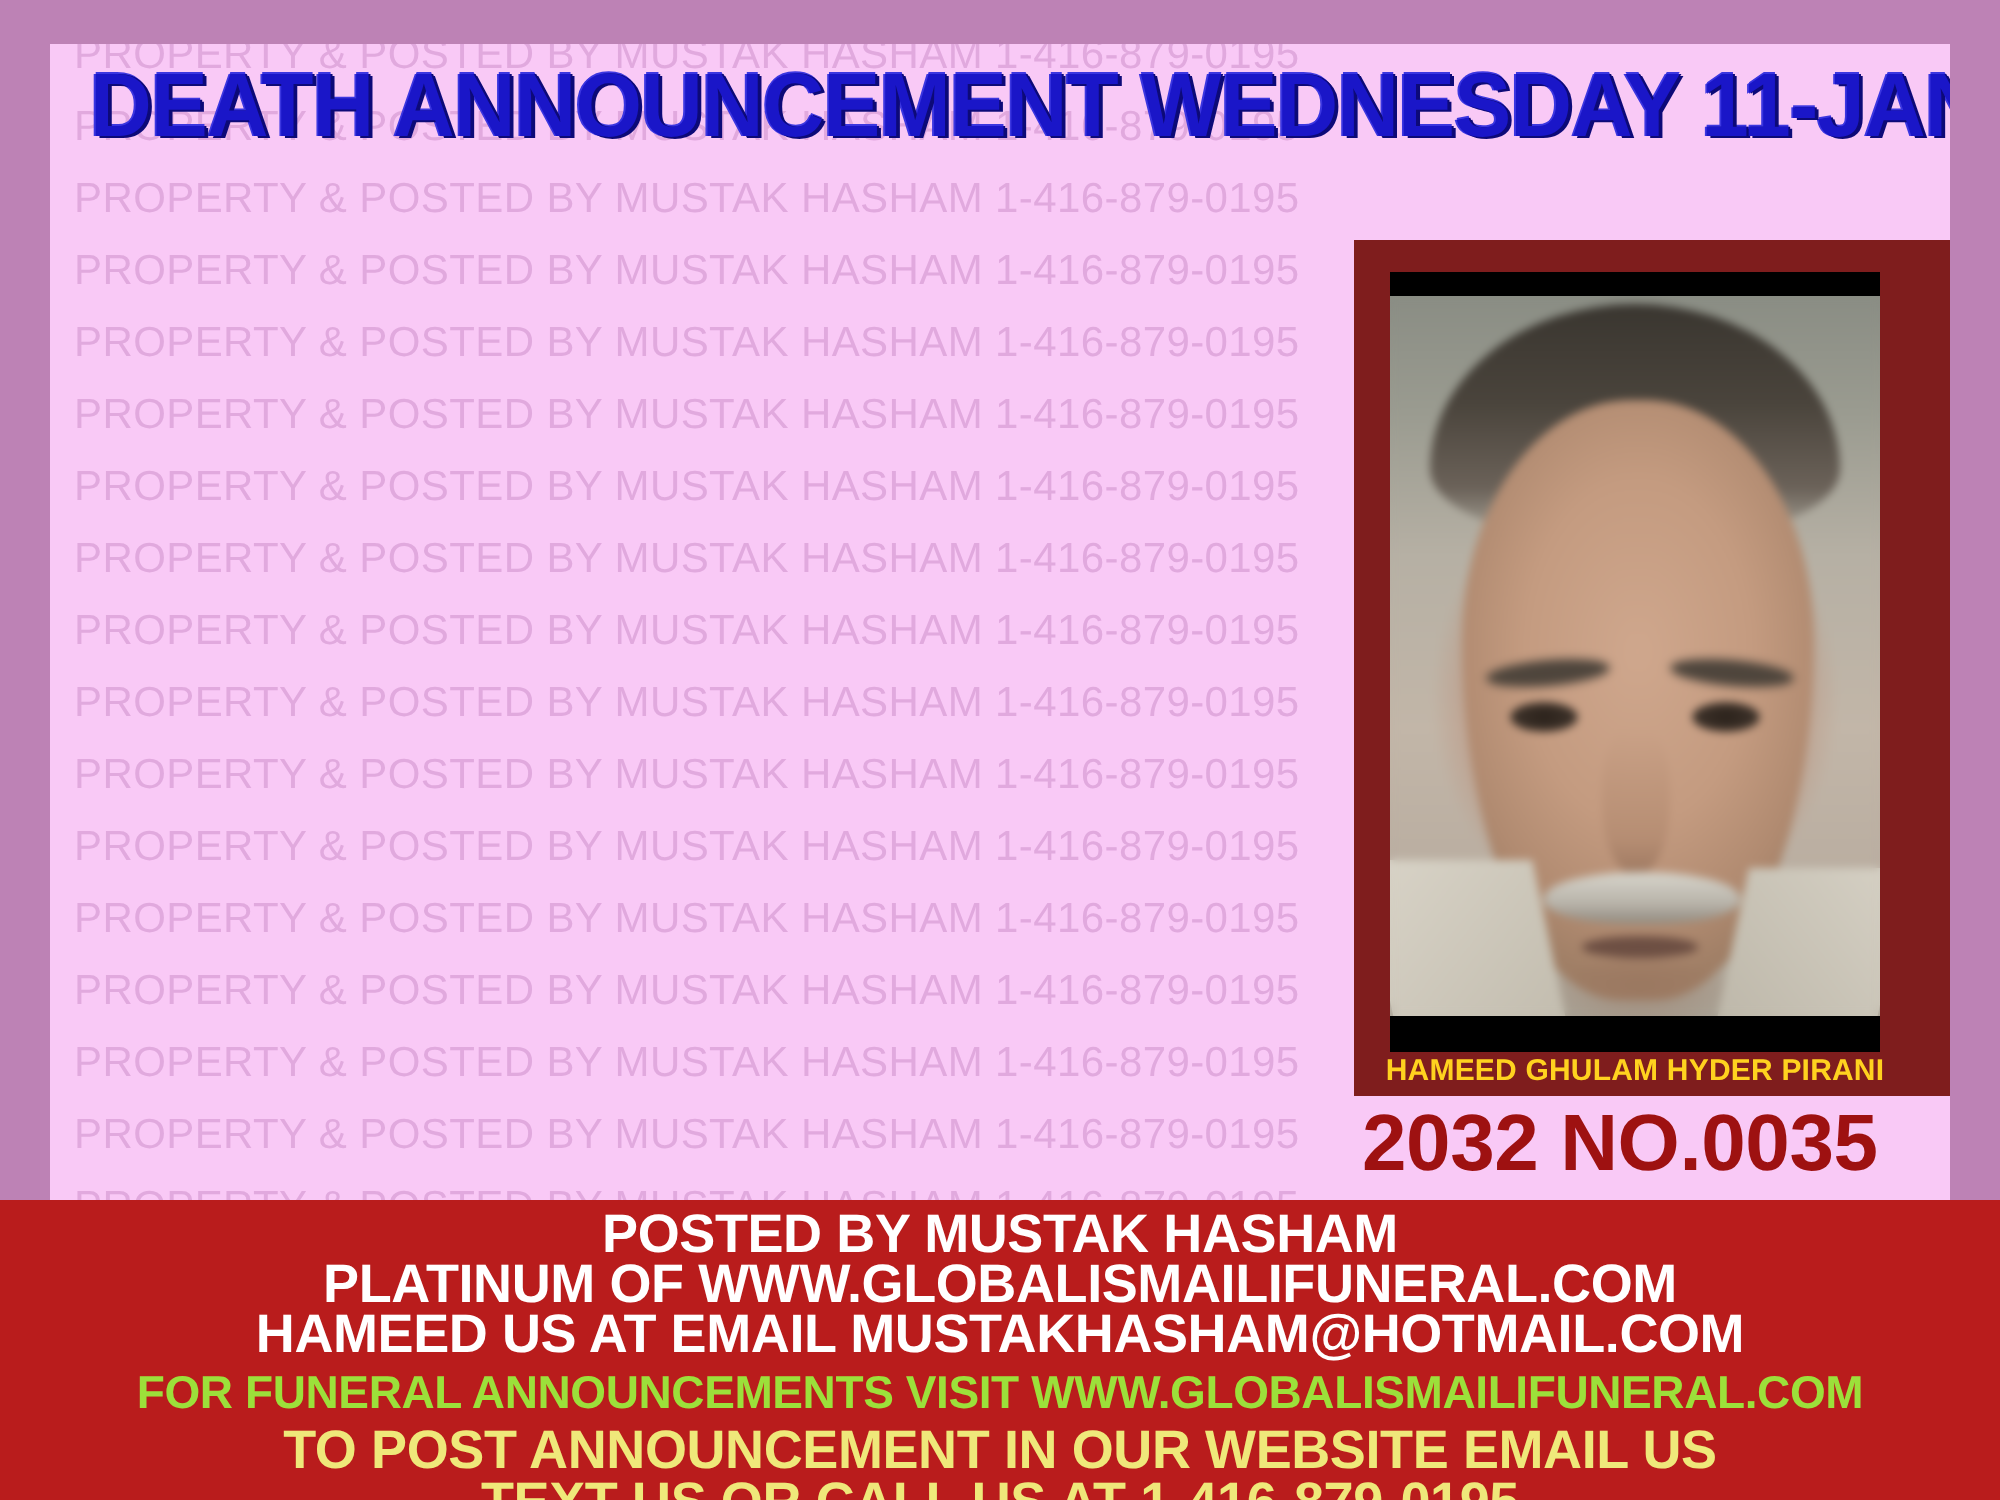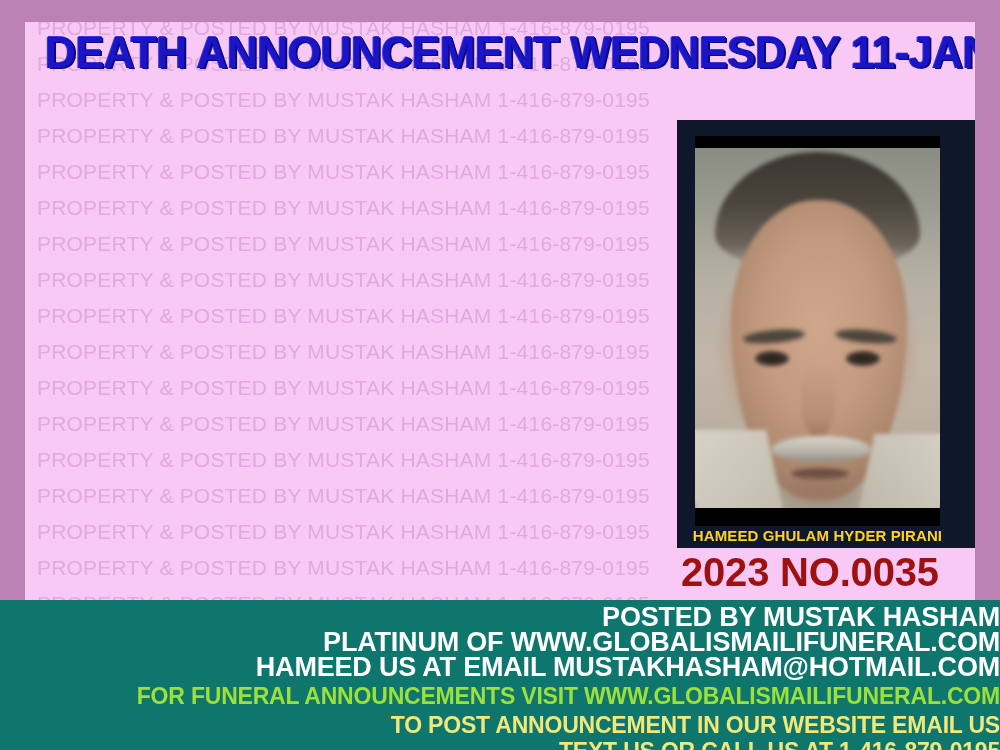--- a/index.html
+++ b/index.html
@@ -104,21 +104,21 @@
   .gap-sm { height: 38px; }
   .gap-md { height: 40px; }
 
   
   #photo-card {
     position: absolute;
     left: 652px;
     top: 98px;
     width: 306px;
     height: 428px;
-    background: #0f172a;
+    background: #7f1d1d;
     box-sizing: border-box;
     padding: 16px 18px 0 18px;
   }
   #photo-window {
     position: relative;
     width: 245px;
     height: 390px;
     background: #000000;
     overflow: hidden;
   }
@@ -261,34 +261,34 @@
     white-space: nowrap;
   }
 
   
   #footer {
     position: absolute;
     left: 0;
     top: 600px;
     width: 1000px;
     height: 150px;
-    background: #0f766e;
-    text-align: right;
+    background: #b91c1c;
+    text-align: center;
     overflow: hidden;
   }
   .f-line {
     font-family: "Liberation Sans Narrow", "Liberation Sans", sans-serif;
     font-weight: bold;
     white-space: nowrap;
     letter-spacing: -0.2px;
   }
   .f-white { color: #ffffff; font-size: 27px; line-height: 25px; }
   .f-white.l1 { padding-top: 5px; }
   .f-green  { color: #9ce03a; font-size: 23px; line-height: 26px; padding-top: 3px; }
-  .f-yellow { color: #efe87a; font-size: 23px; line-height: 26px; }
+  .f-yellow { color: #efe87a; font-size: 27px; line-height: 26px; }
   .f-yellow.l5 { padding-top: 3px; }
 </style>
 </head>
 <body>
 
 <div id="poster">
 
   <div id="pink-panel">
 
     <div id="watermark-layer">
@@ -332,21 +332,21 @@
           <div class="p-chin"></div>
           <div class="p-collar-l"></div>
           <div class="p-collar-r"></div>
           <div class="p-blur"></div>
         </div>
         <div id="photo-bottom-bar"></div>
       </div>
       <div id="photo-caption">HAMEED GHULAM HYDER PIRANI</div>
     </div>
 
-    <div id="ref-number">2023 NO.0035</div>
+    <div id="ref-number">2032 NO.0035</div>
 
   </div>
 
   <div id="footer">
     <div class="f-line f-white l1">POSTED BY MUSTAK HASHAM</div>
     <div class="f-line f-white">PLATINUM OF WWW.GLOBALISMAILIFUNERAL.COM</div>
     <div class="f-line f-white">HAMEED US AT EMAIL MUSTAKHASHAM@HOTMAIL.COM</div>
     <div class="f-line f-green">FOR FUNERAL ANNOUNCEMENTS VISIT WWW.GLOBALISMAILIFUNERAL.COM</div>
     <div class="f-line f-yellow l5">TO POST ANNOUNCEMENT IN OUR WEBSITE EMAIL US</div>
     <div class="f-line f-yellow">TEXT US OR CALL US AT 1-416-879-0195</div>

